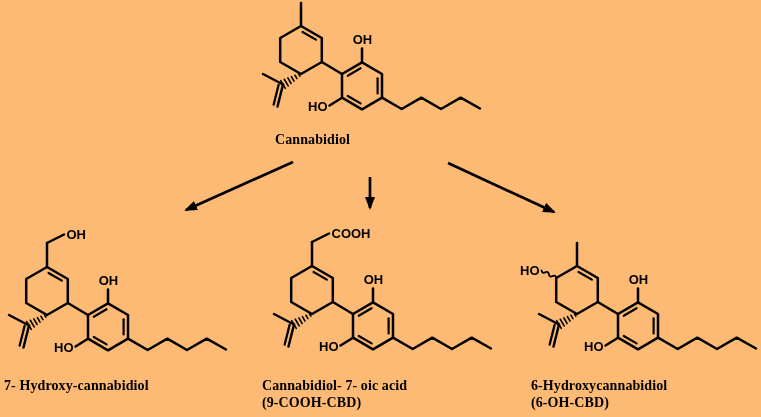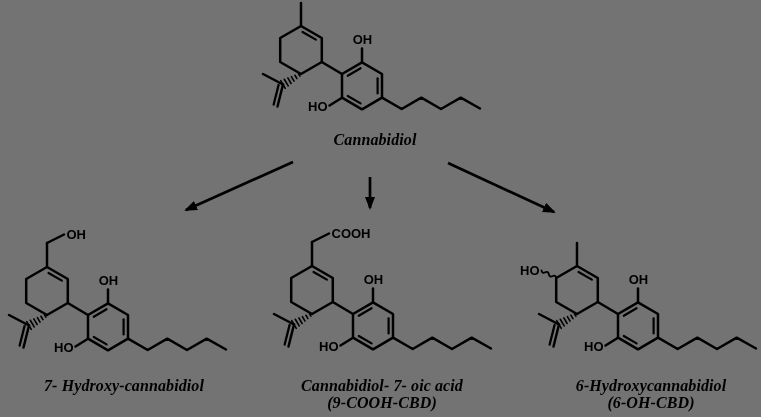--- a/index.html
+++ b/index.html
@@ -1,26 +1,25 @@
 <!DOCTYPE html>
 <html><head>
 <meta charset="utf-8">
 <style>
   html,body{margin:0;padding:0;background:#ffffff;}
   .figure{
-    position:relative;width:761px;height:417px;background:#737373;
+    position:relative;width:761px;height:417px;background:#fdba74;
     overflow:hidden;font-family:"Liberation Serif","DejaVu Serif",serif;
   }
   .mol-svg{position:absolute;}
   .arrows-svg{position:absolute;left:0;top:0;}
   .caption{
-    position:absolute;text-align:center;color:#000;
-    font-weight:bold;font-size:16px;line-height:17px;letter-spacing:0.1px;
+    position:absolute;text-align:left;color:#000;
+    font-weight:bold;font-size:14px;line-height:17px;letter-spacing:0.1px;
     font-family:"Liberation Serif","DejaVu Serif",serif;
-    font-style:italic;
   }
   .caption div{white-space:nowrap;}
 </style>
 </head>
 <body>
 
 <div class="figure">
 
   <svg class="arrows-svg" id="arrows" width="761" height="417" viewBox="0 0 761 417">
       <defs>

